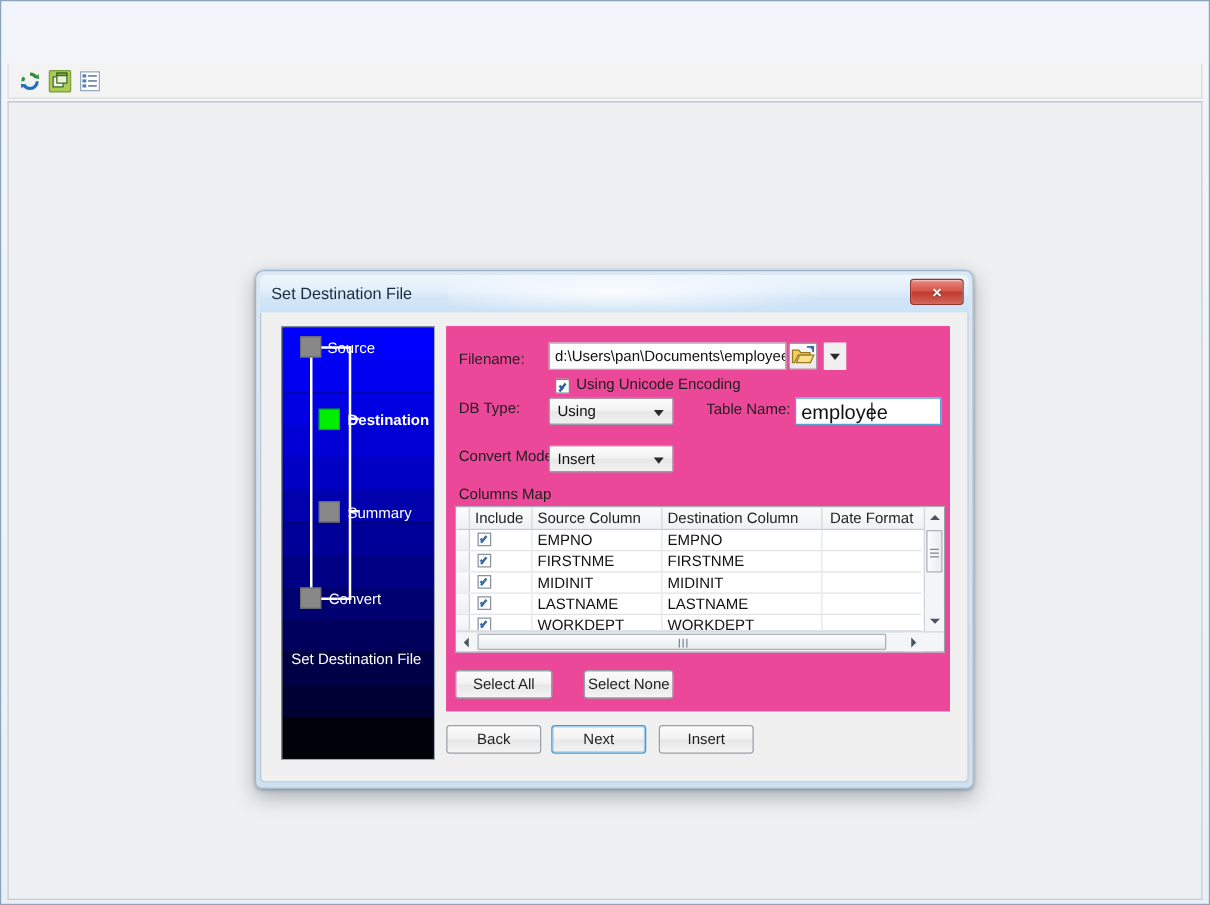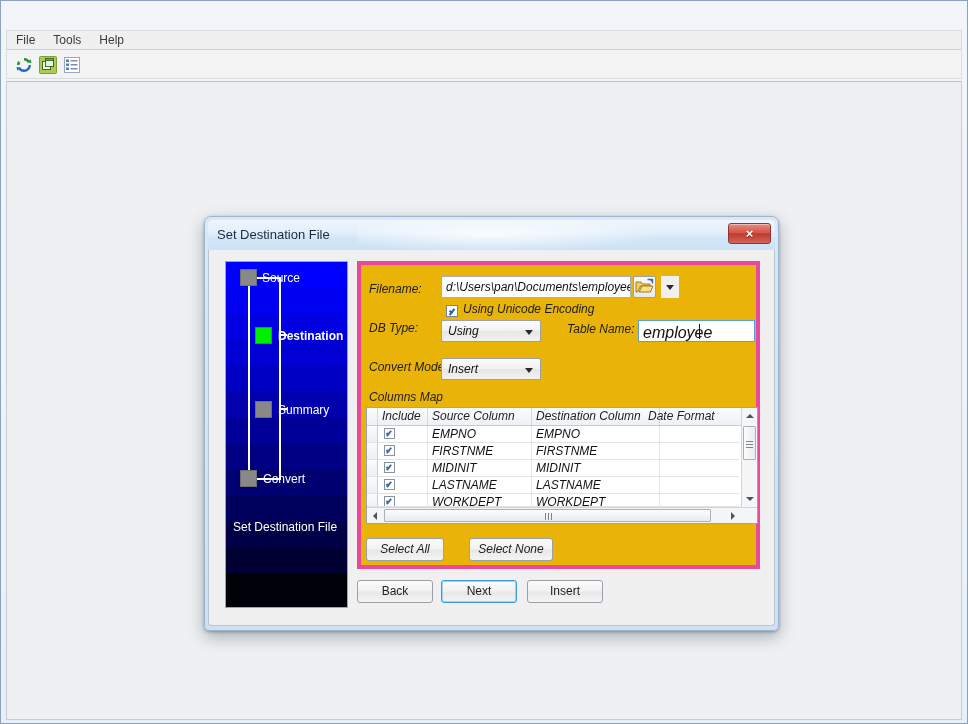--- a/index.html
+++ b/index.html
@@ -141,21 +141,21 @@
   }
   .nav-label.active { font-weight:bold; }
   #nav-footer-label {
     position:absolute; left:7px; top:258px; color:#ffffff; font-size:12px;
     white-space:nowrap;
   }
 
   
   #form-panel {
     position:absolute; left:148px; top:11px; width:403px; height:308px;
-    background:#eab308; border:4px solid #ec4899;font-style:italic;
+    background:#ec4899; border:2px solid #ec4899;
   }
   .field-label {
     position:absolute; font-size:12px; color:#1e1e1e; white-space:nowrap;
   }
 
   #filename-label { left:8px; top:17px; }
   #filename-value-wrap {
     position:absolute; left:80px; top:11px; width:190px; height:22px;
     background:#fff; border:1px solid #a7adb5; overflow:hidden;
   }
@@ -303,37 +303,32 @@
     background: linear-gradient(180deg,#fbfbfb 0%,#f2f2f2 48%,#e7e7e7 52%,#f4f4f4 100%);
     border:1px solid #9ba1a8; border-radius:3px;
     font-size:12px; color:#1e1e1e; text-align:center; line-height:21px;
     font-family:"Liberation Sans", sans-serif;
   }
   .btn.focused {
     border:1px solid #3c9ade;
     box-shadow: 0 0 0 1px #9ed3f4 inset;
   }
   #btn-select-all { left:5px; top:273px; width:78px; }
-  #btn-select-none { left:108px; top:273px; width:84px; }
+  #btn-select-none { left:108px; top:273px; width:72px; }
 
   #btn-back   { left:148px; top:330px; width:76px; }
   #btn-next   { left:232px; top:330px; width:76px; }
   #btn-cancel { left:318px; top:330px; width:76px; }
 </style>
 </head>
 <body>
 
 <div id="app-window">
 
 
-  <div id="app-menubar">
-    <div class="menu-item">File</div>
-    <div class="menu-item">Tools</div>
-    <div class="menu-item">Help</div>
-  </div>
 
   <div id="app-toolbar">
     <svg class="tool-btn" id="tool-refresh" viewBox="0 0 20 20">
       <path d="M10 3a7 7 0 0 1 6.3 4l-2.6.6A4.6 4.6 0 0 0 10 5.4z" fill="#2f8f3f"></path>
       <path d="M17 10a7 7 0 0 1-7 7 7 7 0 0 1-6.3-4l2.6-.6A4.6 4.6 0 0 0 10 14.6 4.6 4.6 0 0 0 14.6 10z" fill="#1d6fc0"></path>
       <path d="M3 10a7 7 0 0 1 1.2-3.9l2.2 1.6A4.6 4.6 0 0 0 5.4 10z" fill="#2f8f3f"></path>
       <path d="M16.8 4.2l.6 3.9-3.9-.7z" fill="#2f8f3f"></path>
       <path d="M3.2 15.8l-.6-3.9 3.9.7z" fill="#1d6fc0"></path>
     </svg>
     <svg class="tool-btn" id="tool-window" viewBox="0 0 20 20">
@@ -445,21 +440,21 @@
 
           <div class="field-label" id="columnsmap-label">Columns Map</div>
 
           <div id="table-wrap">
 
             <div id="table-head">
               <div class="th" style="left:0;   width:11px;"></div>
               <div class="th" style="left:11px; width:50px;">Include</div>
               <div class="th" style="left:61px; width:104px;">Source Column</div>
               <div class="th" style="left:165px; width:128px;">Destination Column</div>
-              <div class="th" style="left:277px; width:97px; border-right:none;">Date Format</div>
+              <div class="th" style="left:295px; width:97px; border-right:none;">Date Format</div>
             </div>
 
             <div id="table-rows">
                 <div class="row" style="top: 18px; height: 17px; overflow: hidden;">
                   <div class="row-header"></div>
                   <div class="cell" style="left: 11px; width: 50px;">
                     <div class="grid-chk" style="left: 6px;"></div>
                   </div>
                   <div class="cell" style="left: 61px; width: 104px;">EMPNO</div>
                   <div class="cell" style="left: 165px; width: 128px;">EMPNO</div>

